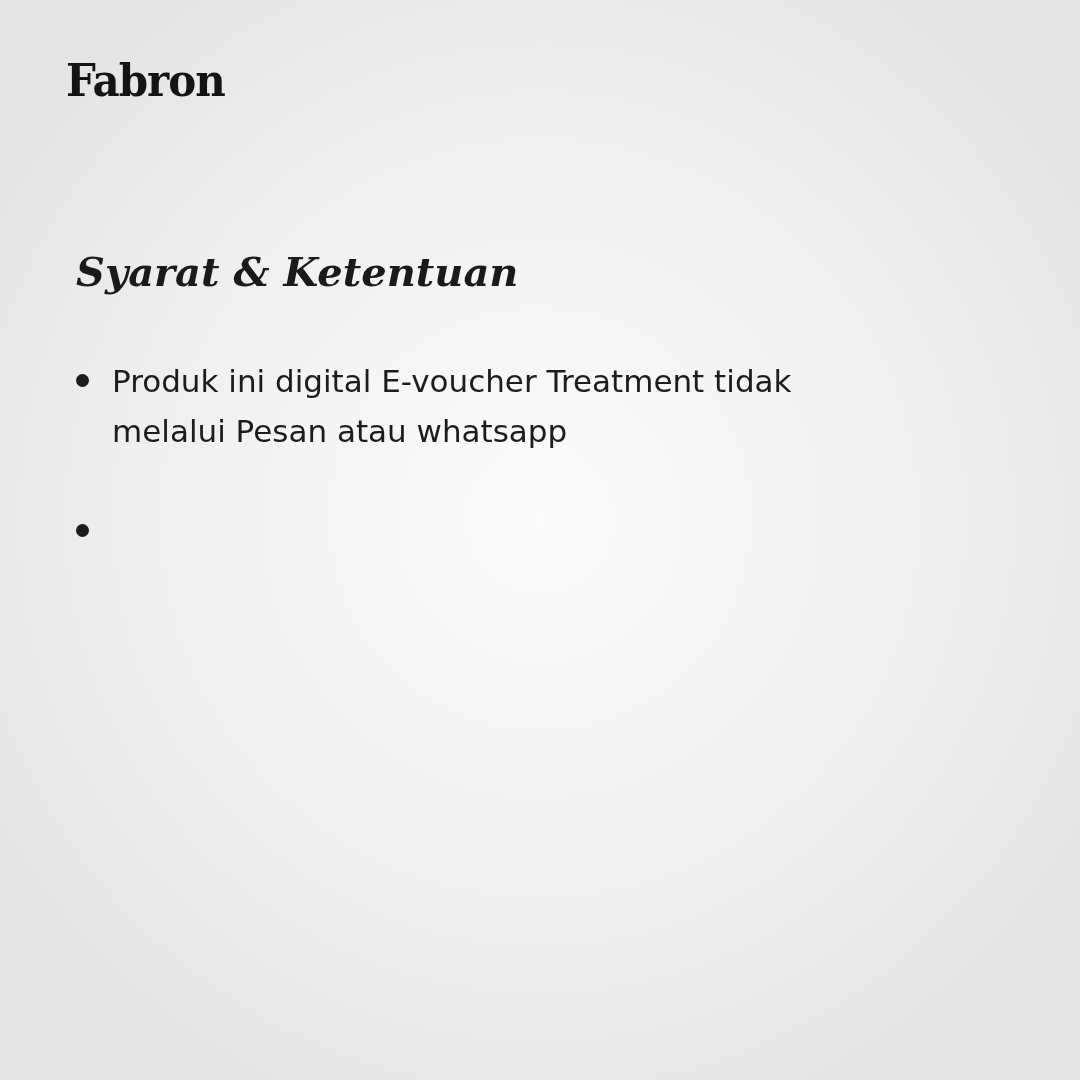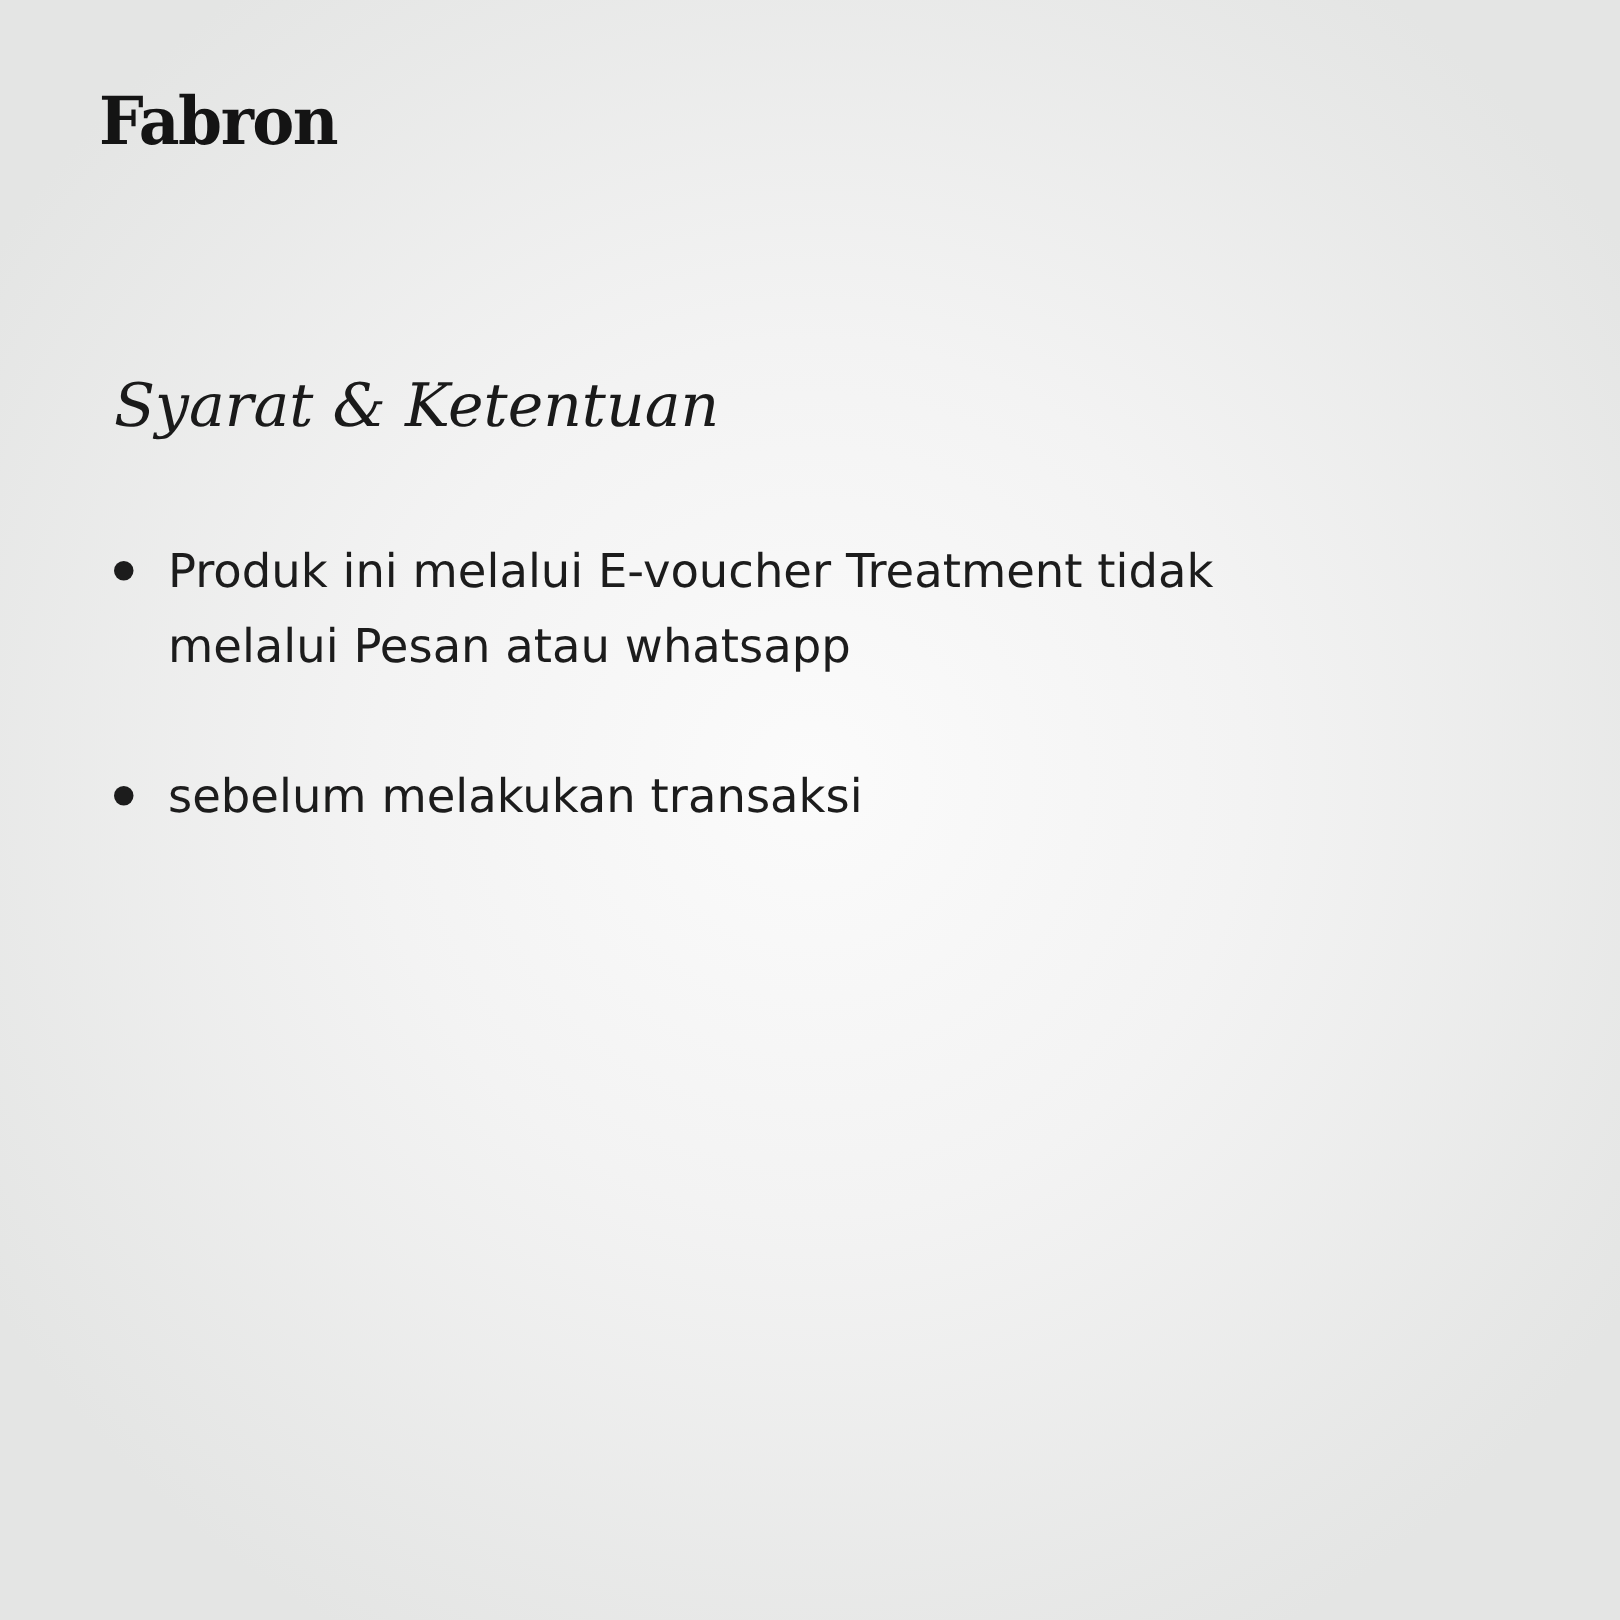--- a/index.html
+++ b/index.html
@@ -10,40 +10,39 @@
     font-family: "DejaVu Sans", sans-serif;
   }
   .logo {
     position:absolute; left:66px; top:56px;
     font-family: "DejaVu Serif", serif; font-weight:bold;
     font-size:42px; letter-spacing:-1px; color:#141414;
     transform: scaleY(1.05);
   }
   .title {
     position:absolute; left:76px; top:248px;
-    font-family: "DejaVu Serif", serif; font-style:italic; font-weight:normal;
+    font-family: "DejaVu Serif", serif; font-style:italic; font-weight:bold;
     font-size:40px; color:#1a1a1a; margin:0;
   }
   .list { position:absolute; left:72px; top:356px; width:980px; margin:0; padding:0; list-style:none; }
   .item { position:relative; padding-left:40px; font-size:31px; line-height:50px; font-weight:normal; color:#1c1c1c; margin-bottom:50px; }
   .bullet { position:absolute; left:4px; top:18px; width:13px; height:13px; border-radius:50%; background:#1c1c1c; }
   .line { display:block; white-space:nowrap; }
   .it { }
   .b { font-weight:bold; }
 </style>
 </head>
 <body>
 
 <div class="logo">Fabron</div>
 
 <h1 class="title">Syarat &amp; Ketentuan</h1>
 
 <ul class="list">
   <li class="item">
     <span class="bullet"></span>
-    <span class="line"><span>Produk ini melalui </span><span class="it">E-voucher Treatment</span><span> tidak</span></span>
+    <span class="line"><span>Produk ini digital </span><span class="it">E-voucher Treatment</span><span> tidak</span></span>
     <span class="line">melalui Pesan atau whatsapp</span>
   </li>
   <li class="item">
     <span class="bullet"></span>
-    <span class="line">sebelum melakukan transaksi</span>
   </li>
 </ul>
 
 </body></html>

